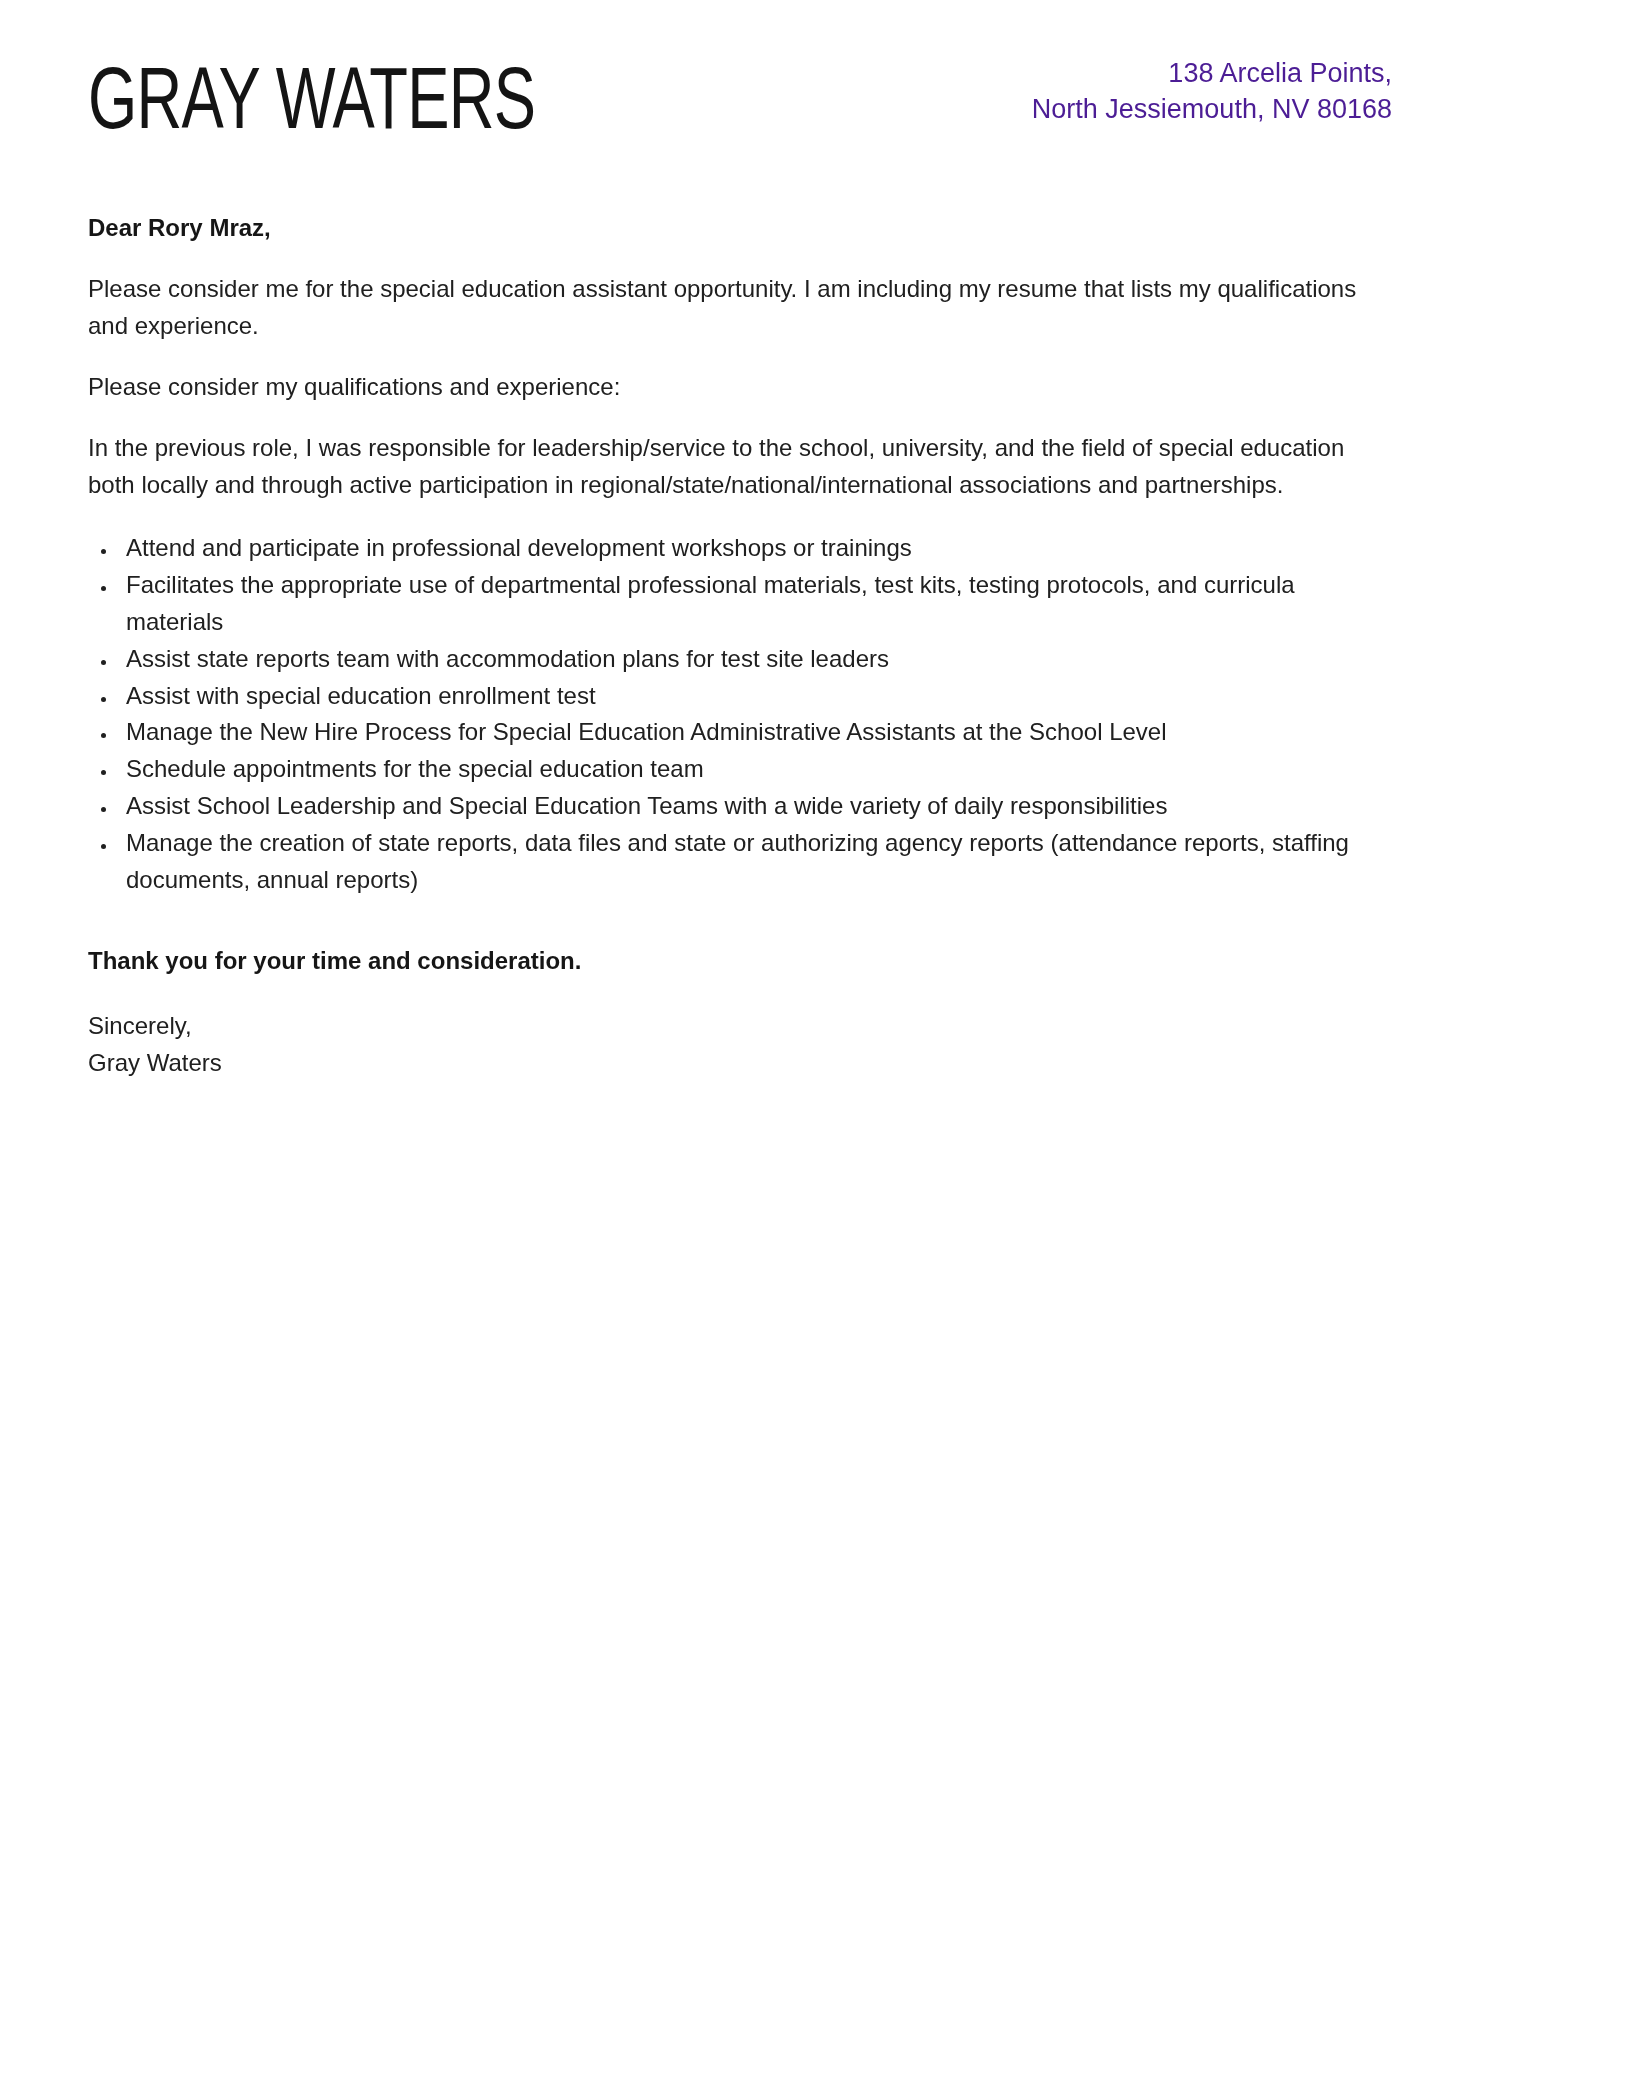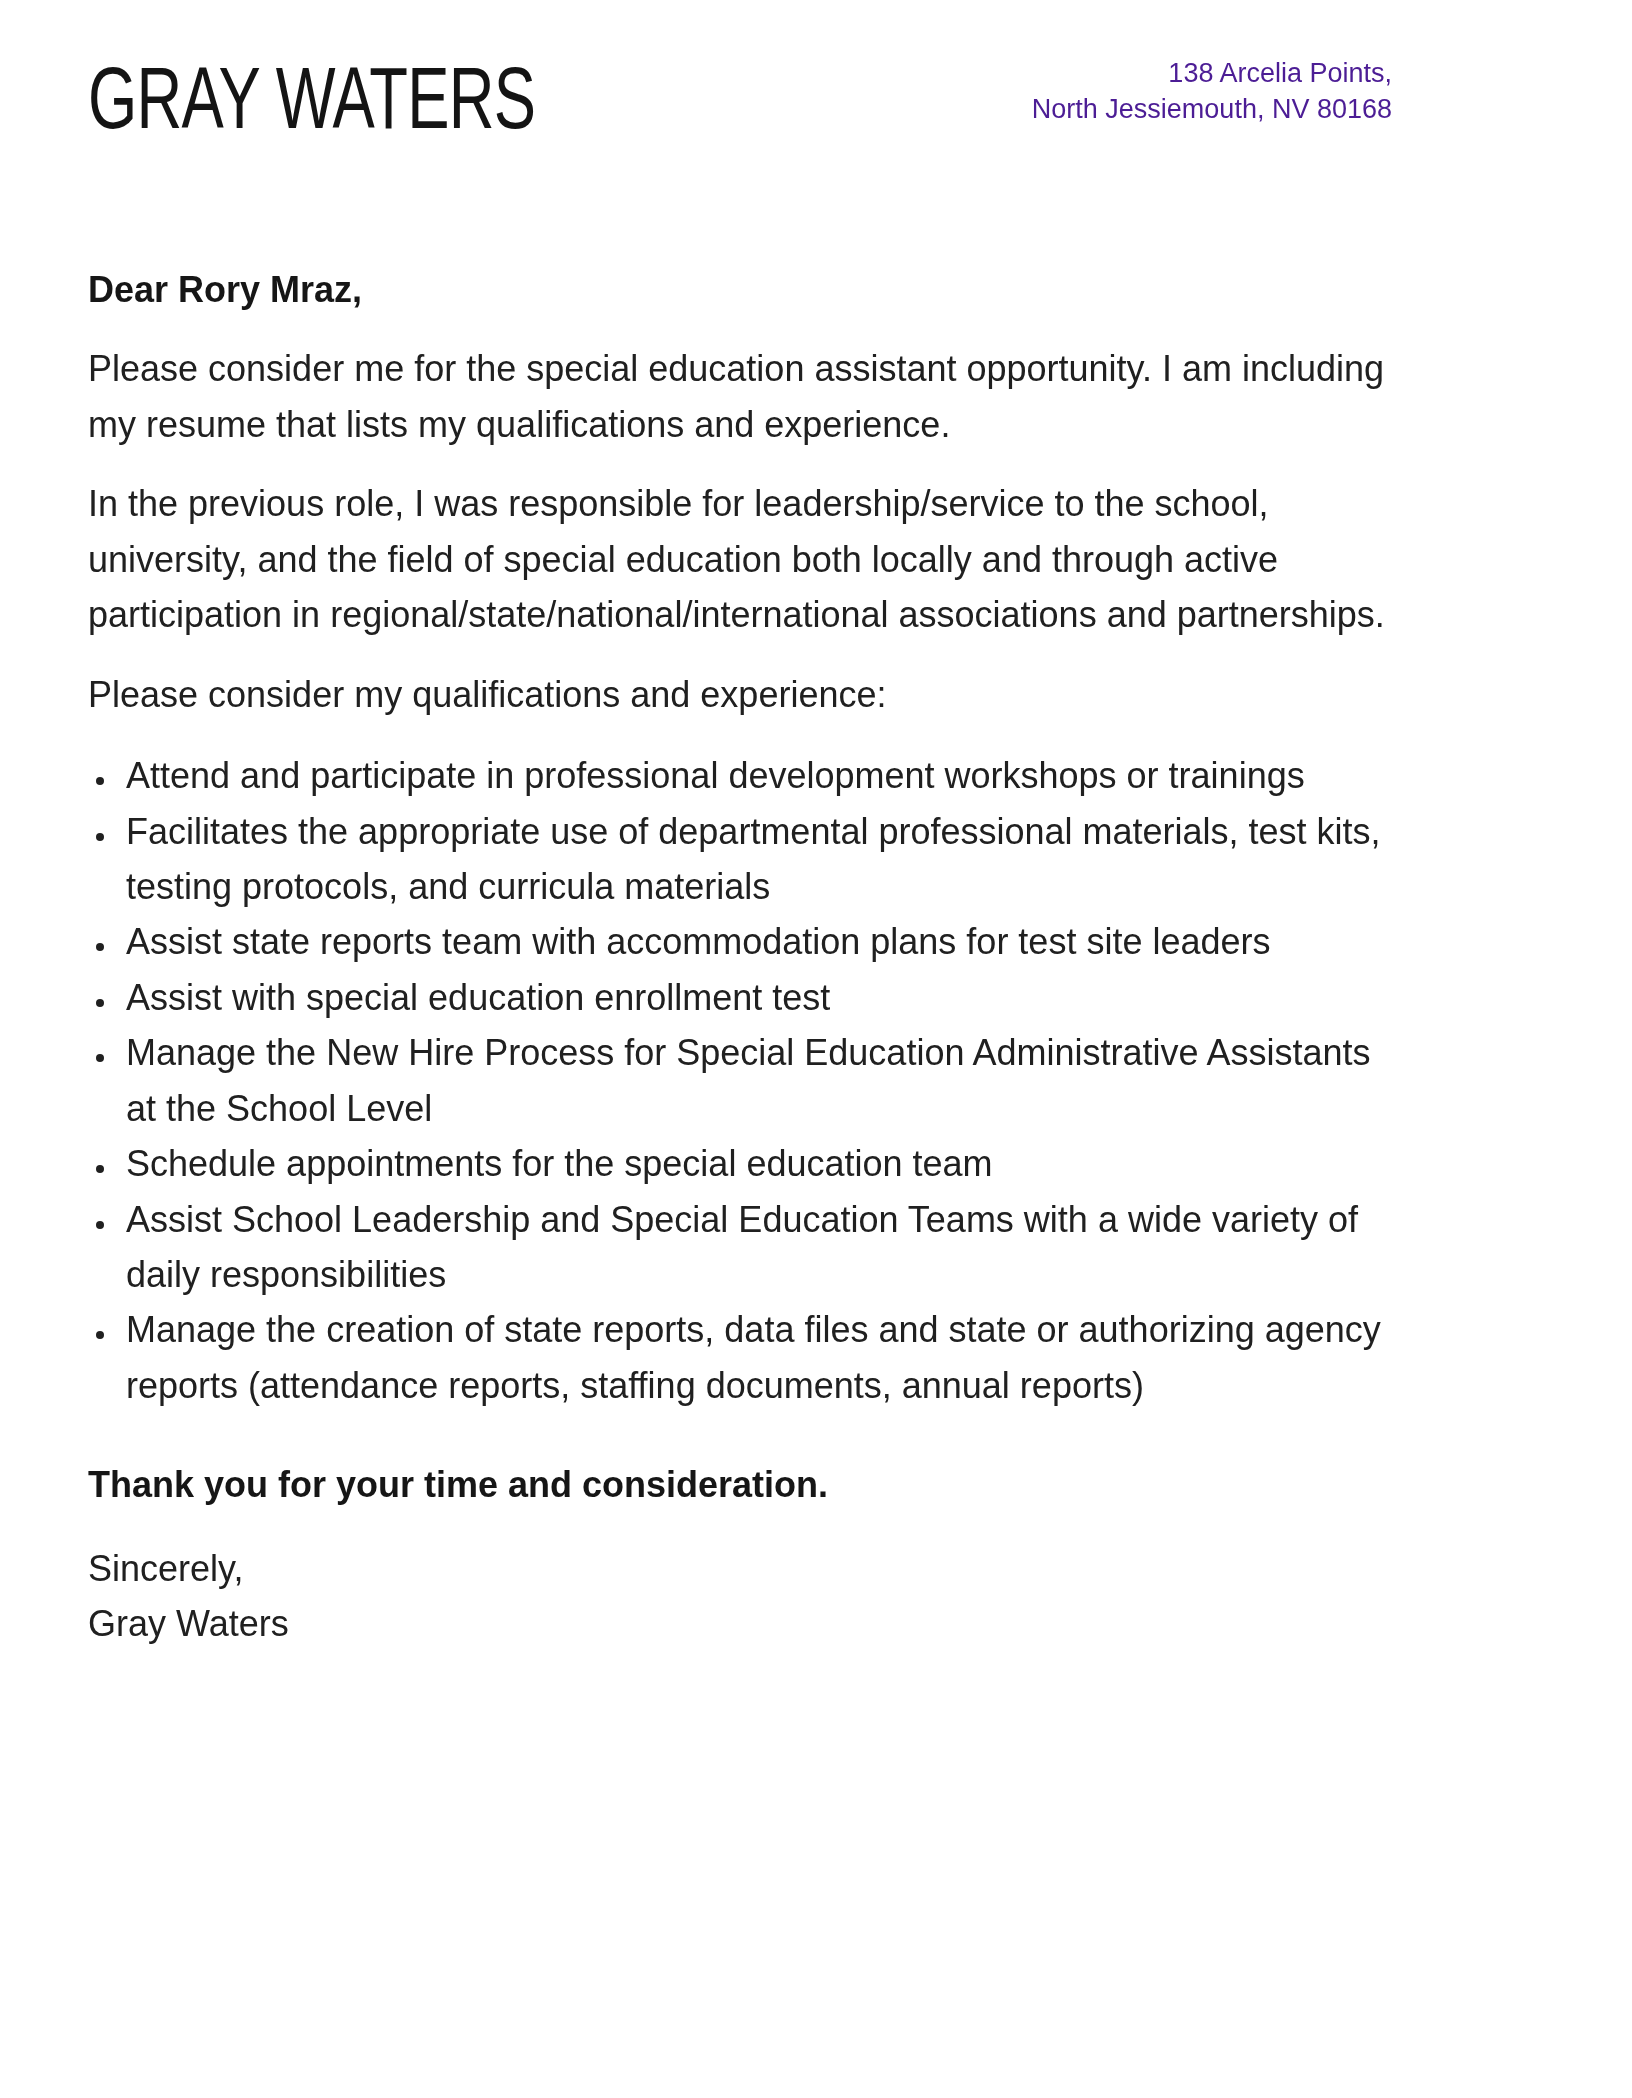--- a/index.html
+++ b/index.html
@@ -31,22 +31,22 @@
   }
   .sender-address {
     font-size: 27px;
     line-height: 1.32;
     color: #4c1d95;
     text-align: right;
     padding-top: 8px;
     flex-shrink: 0;
   }
   .letter-body {
-    margin-top: 120px;
-    font-size: 36px;
+    margin-top: 68px;
+    font-size: 24px;
     line-height: 1.54;
     color: #202020;
   }
   .letter-body p { margin: 0 0 24px; }
   .bold { font-weight: 700; color: #161616; }
   .qualifications-list {
     margin: 26px 0 26px;
     padding-left: 30px;
     list-style: disc outside;
   }
@@ -67,23 +67,23 @@
       <div>North Jessiemouth, NV 80168</div>
     </div>
   </header>
 
   <main class="letter-body">
 
     <p class="bold">Dear Rory Mraz,</p>
 
     <p>Please consider me for the special education assistant opportunity. I am including my resume that lists my qualifications and experience.</p>
 
+    <p>Please consider my qualifications and experience:</p>
+
     <p>In the previous role, I was responsible for leadership/service to the school, university, and the field of special education both locally and through active participation in regional/state/national/international associations and partnerships.</p>
-
-    <p>Please consider my qualifications and experience:</p>
 
     <ul class="qualifications-list">
       <li>Attend and participate in professional development workshops or trainings</li>
       <li>Facilitates the appropriate use of departmental professional materials, test kits, testing protocols, and curricula materials</li>
       <li>Assist state reports team with accommodation plans for test site leaders</li>
       <li>Assist with special education enrollment test</li>
       <li>Manage the New Hire Process for Special Education Administrative Assistants at the School Level</li>
       <li>Schedule appointments for the special education team</li>
       <li>Assist School Leadership and Special Education Teams with a wide variety of daily responsibilities</li>
       <li>Manage the creation of state reports, data files and state or authorizing agency reports (attendance reports, staffing documents, annual reports)</li>

